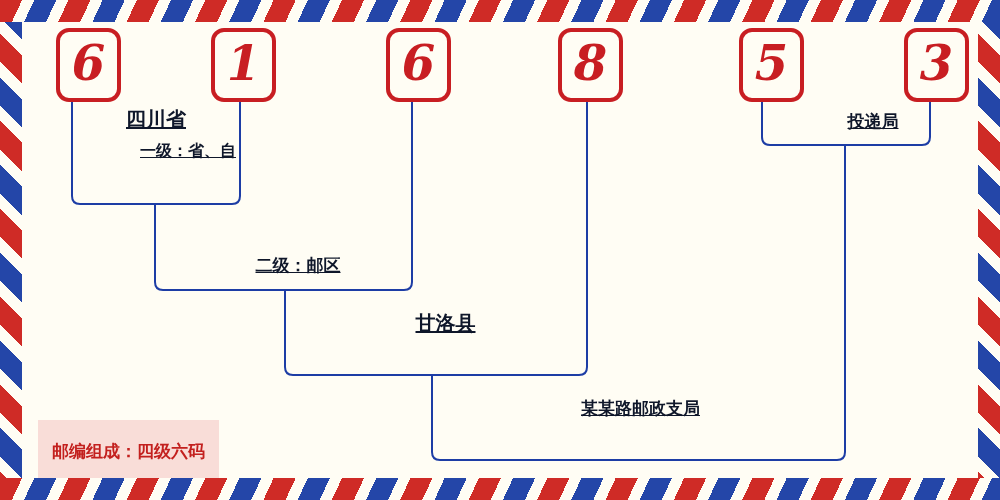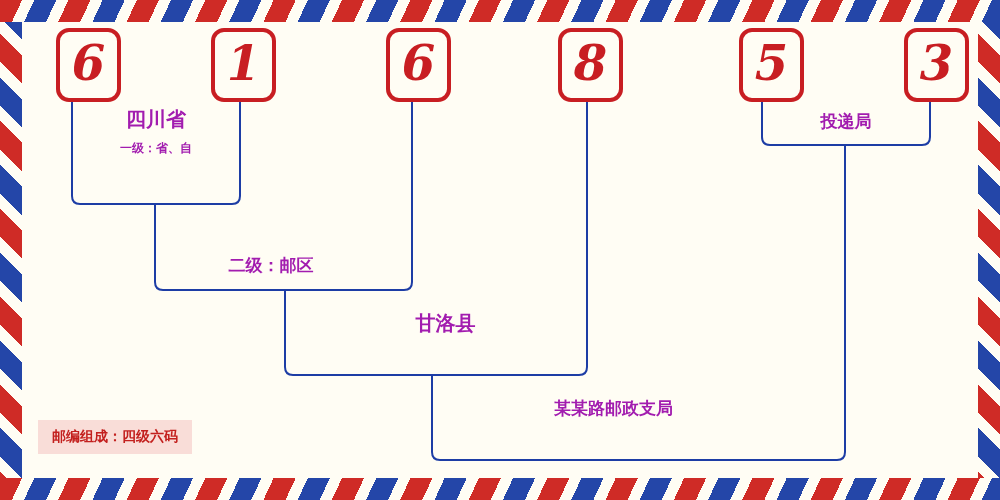--- a/index.html
+++ b/index.html
@@ -37,31 +37,31 @@
     font-family:"DejaVu Serif","Liberation Serif",serif;
     font-style:italic;font-weight:700;font-size:48px;color:#c81e22;
     transform:translateY(-2px);
   }
 
   
   .connectors{position:absolute;left:0;top:0;width:1000px;height:500px;z-index:1;}
   .connectors path{fill:none;stroke:#1d3da5;stroke-width:2;}
 
   
-  .lbl{position:absolute;color:#a21caf;z-index:2;line-height:1.35;}
+  .lbl{position:absolute;color:#0f172a;z-index:2;line-height:1.35;text-decoration:underline;}
   .lbl-center{text-align:center;}
   .lbl-title{font-weight:700;font-size:20px;}
-  .lbl-desc{font-size:17px;}
-  .lbl-desc-sm{font-size:12px;}
+  .lbl-desc{font-size:17px;padding-left:27px;}
+  .lbl-desc-sm{font-size:16px;margin-left:32px;}
   .lbl-bold{font-weight:700;}
 
   .footer-note{
     position:absolute;left:38px;top:420px;z-index:2;
-    background:#f9ddd8;color:#c3201e;font-weight:700;font-size:14px;
-    padding:8px 14px;
+    background:#f9ddd8;color:#c3201e;font-weight:700;font-size:17px;
+    padding:20px 14px;
   }
 </style>
 </head>
 <body>
 
 <div class="canvas">
 
   <div class="edge edge-h edge-top"></div>
   <div class="edge edge-h edge-bottom"></div>
   <div class="edge edge-v edge-left"></div>

